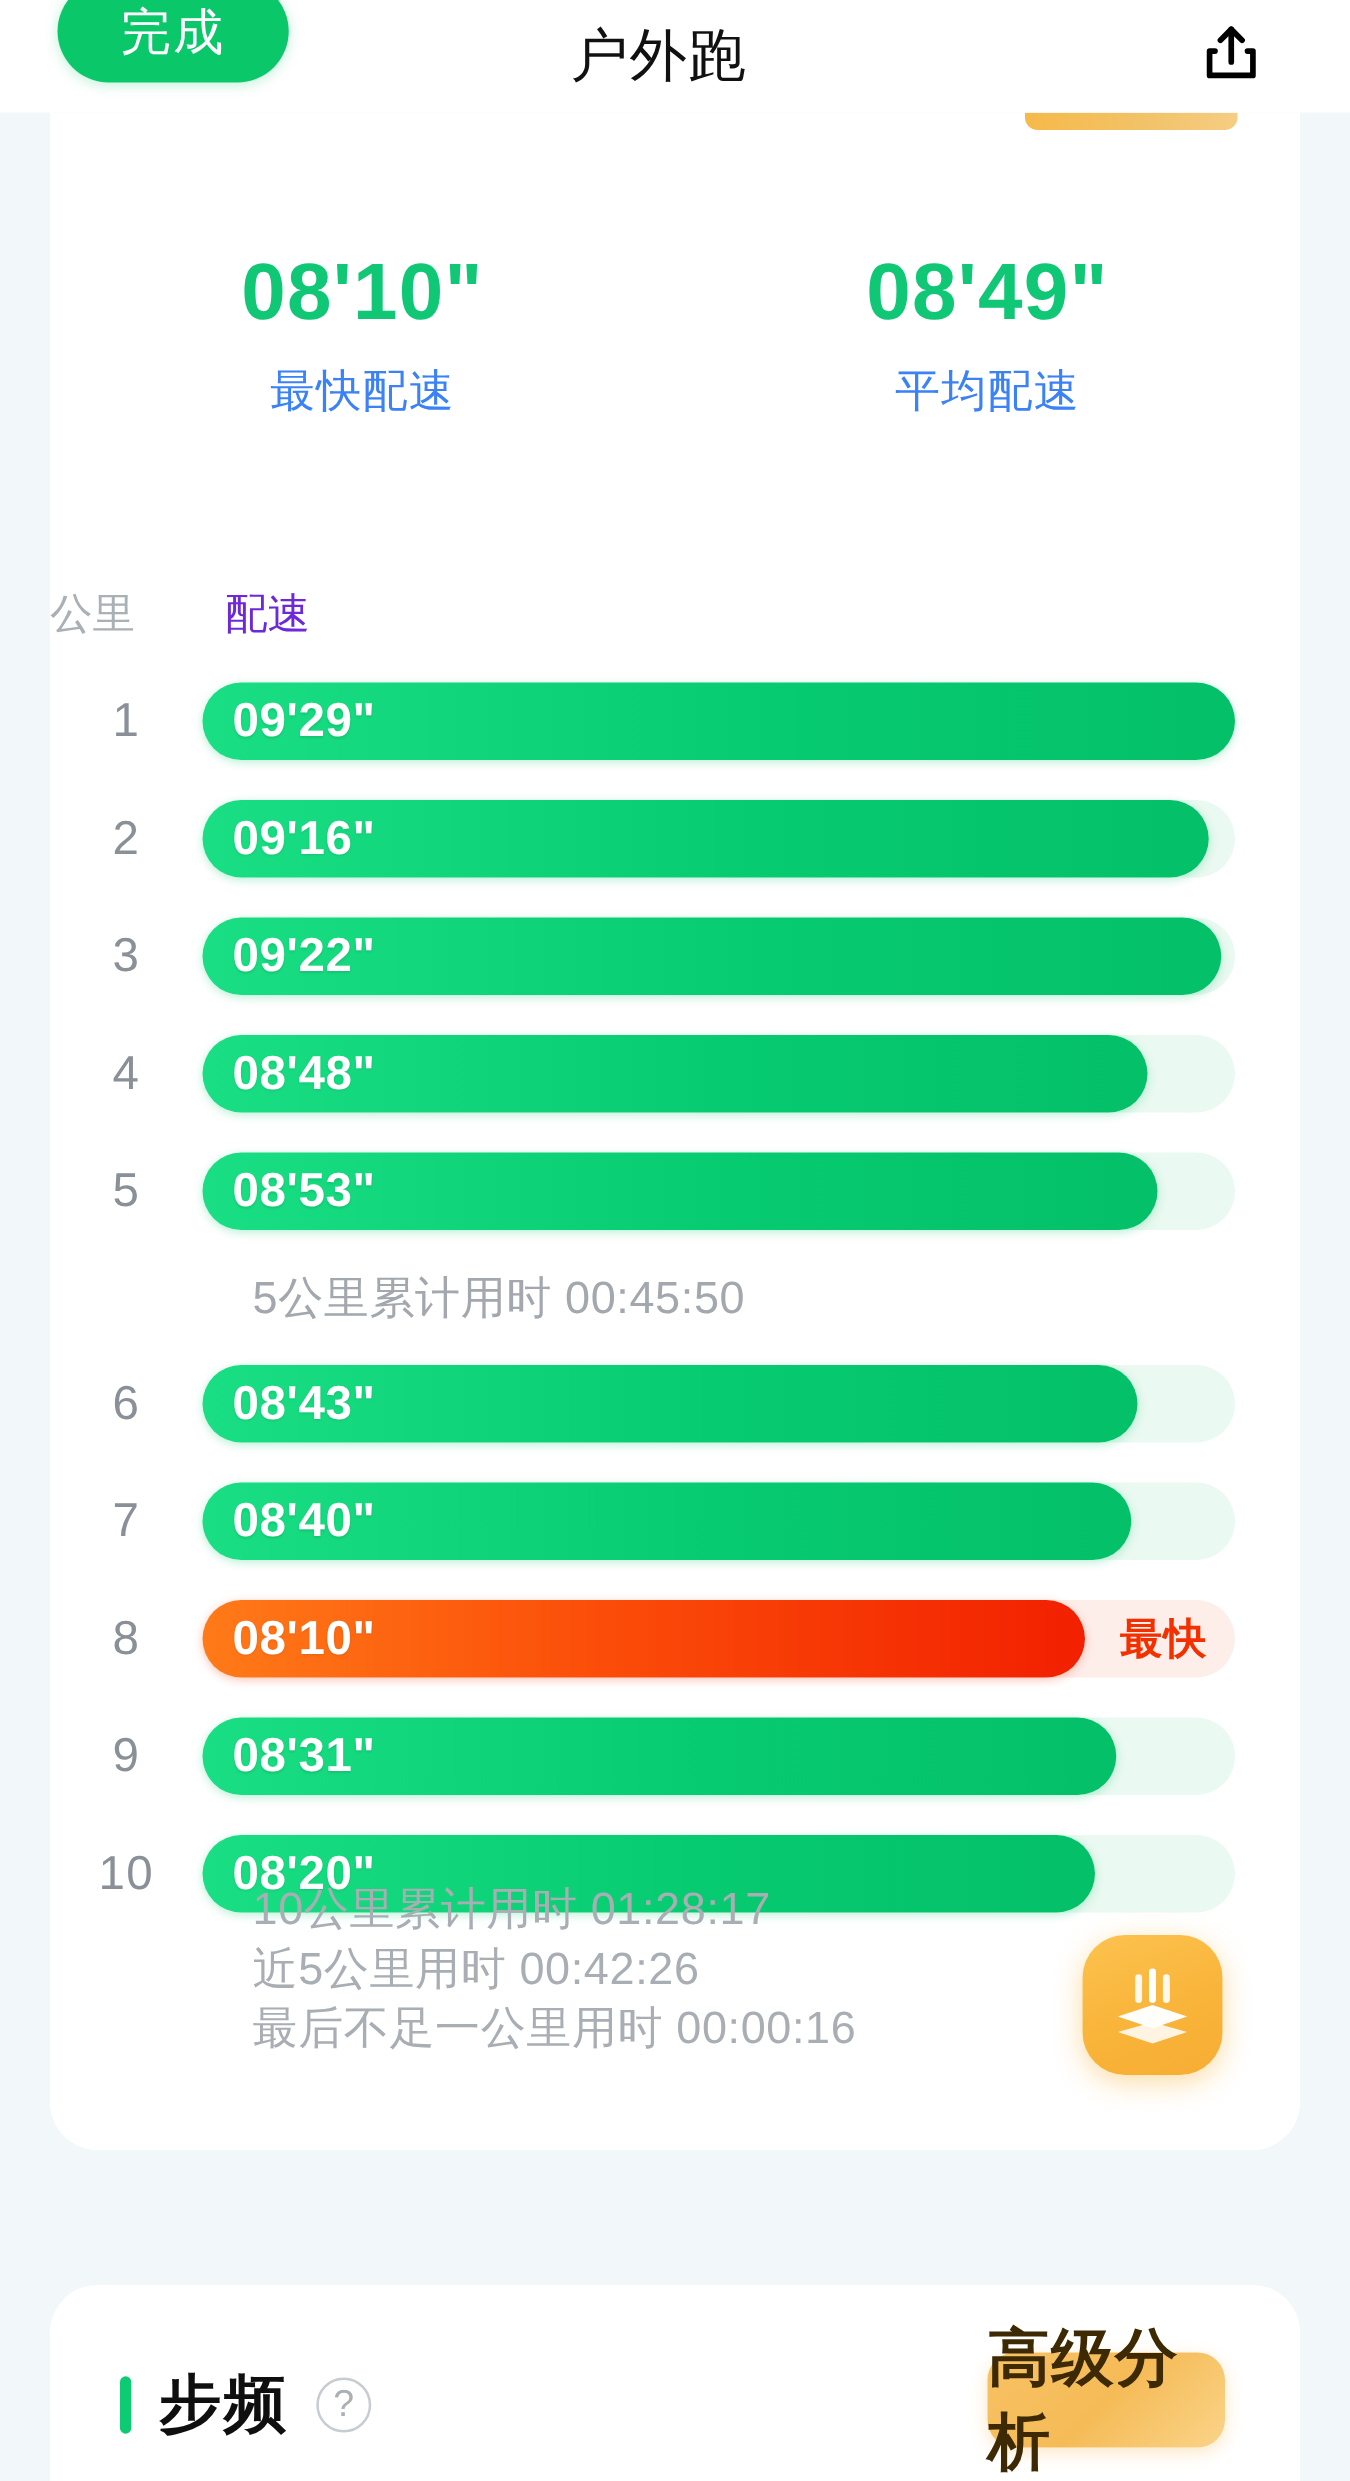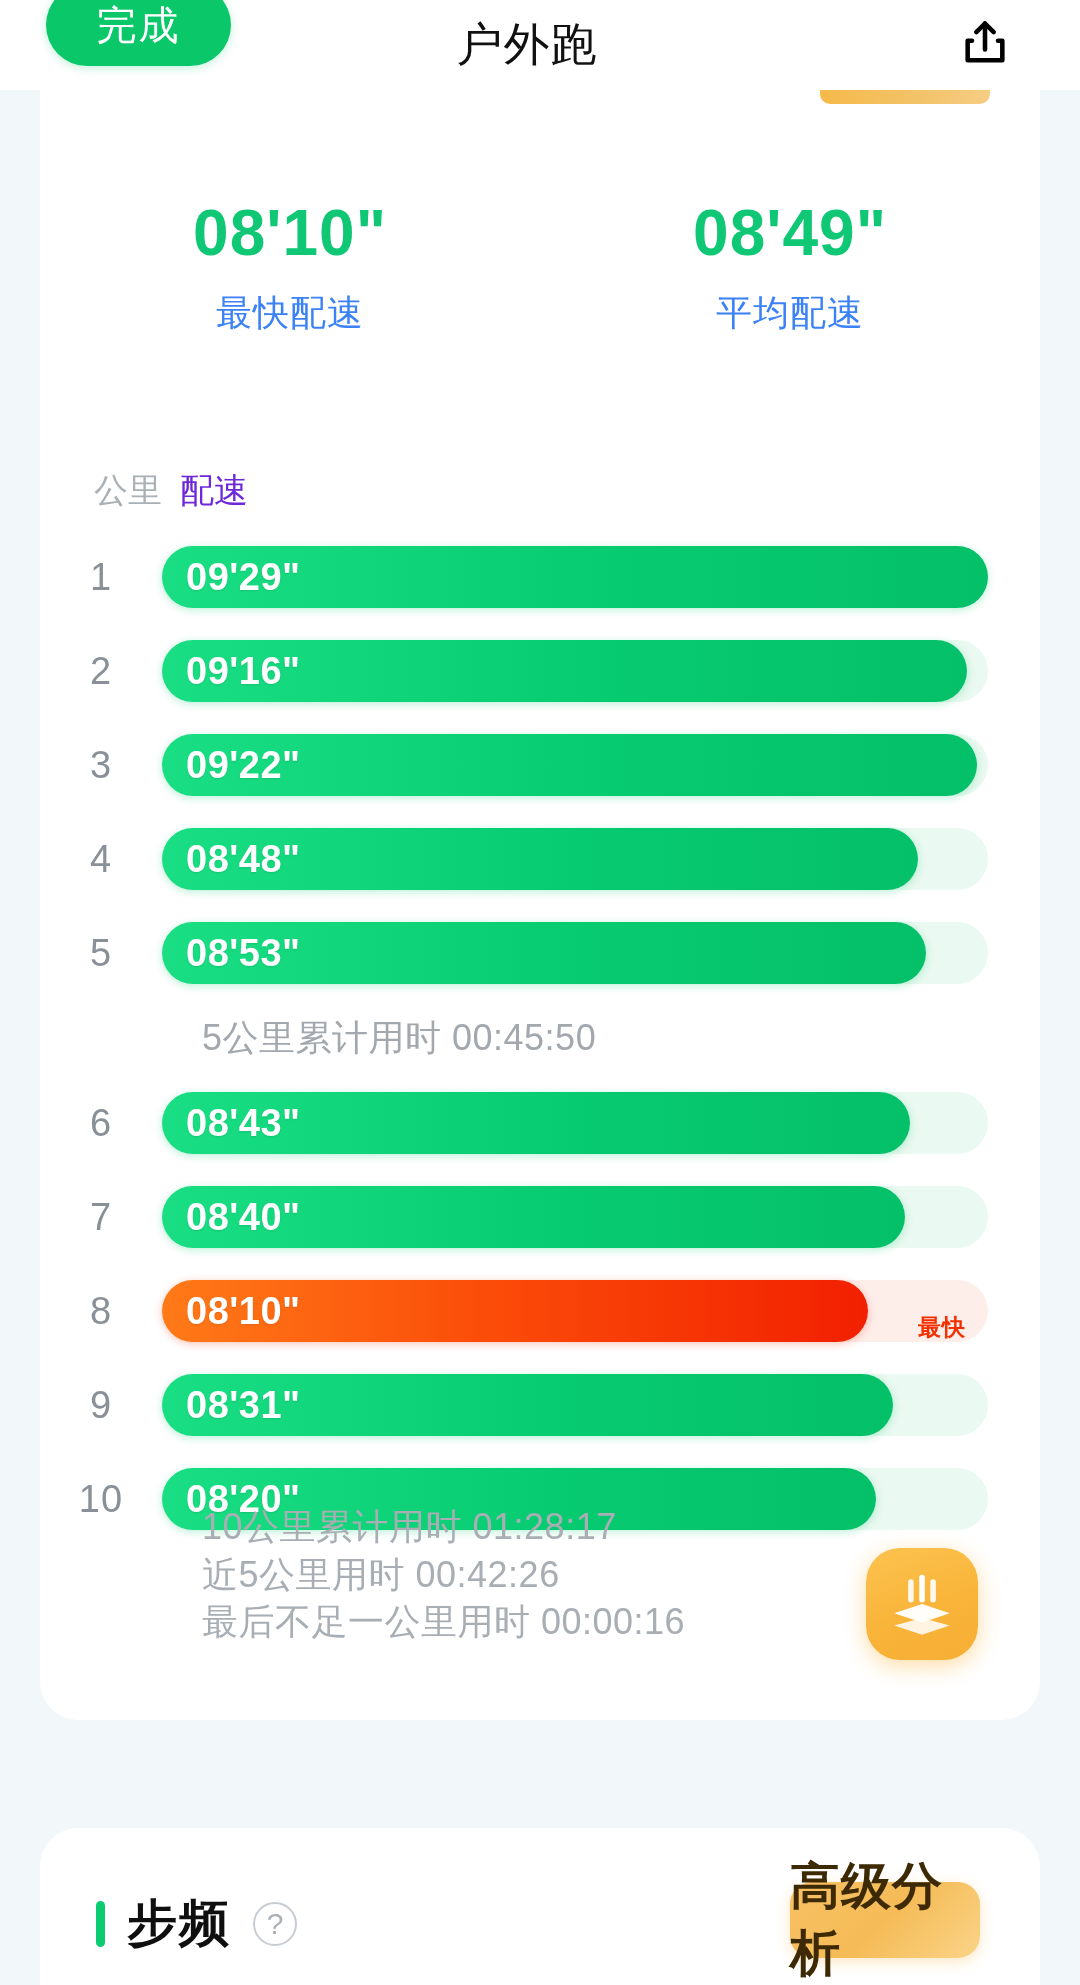--- a/index.html
+++ b/index.html
@@ -69,21 +69,21 @@
   }
   .pace-label {
     margin-top: 22px; font-size: 36px; color: #3b82f6; letter-spacing: 1px;
   }
 
   
   .tbl-head {
     position: absolute; top: 378px; left: 0; width: 1000px;
     display: flex; align-items: baseline;
   }
-  .th-km { width: 122px; text-align: right; font-size: 34px; color: #a9b0b6; }
+  .th-km { width: 122px; text-align: left; font-size: 34px; color: #a9b0b6; }
   .th-pace { margin-left: 18px; font-size: 34px; color: #6d28d9; }
 
   
   .splits { position: absolute; top: 440px; left: 0; width: 1000px; }
   .split-row { position: relative; height: 94px; display: flex; align-items: center; }
   .split-idx {
     width: 122px; text-align: center;
     font-size: 38px; color: #8a9097; letter-spacing: 1px;
   }
   .bar-track {
@@ -100,21 +100,21 @@
   .bar-fill.hot {
     background: linear-gradient(90deg,#ff7a18 0%,#fb4d09 45%,#f22000 100%);
     box-shadow: 0 2px 8px rgba(242,50,0,0.28);
   }
   .bar-text {
     margin-left: 24px; color: #ffffff; font-size: 38px; font-weight: 700;
     letter-spacing: 0.5px; text-shadow: 0 1px 2px rgba(0,0,0,0.10);
   }
   .fastest-tag {
     position: absolute; right: 22px; top: 50%; transform: translateY(-50%);
-    font-size: 23px; font-weight: 700; color: #f23000; letter-spacing: 1px; margin-top: 16px;
+    font-size: 34px; font-weight: 700; color: #f23000; letter-spacing: 1px;
   }
 
   
   .cum-note {
     position: relative; height: 76px; display: flex; align-items: center;
     padding-left: 162px; font-size: 36px; color: #a2a8ae; letter-spacing: 0.5px;
   }
   .footer-notes {
     position: absolute; left: 162px; bottom: 74px; width: 700px;
   }

